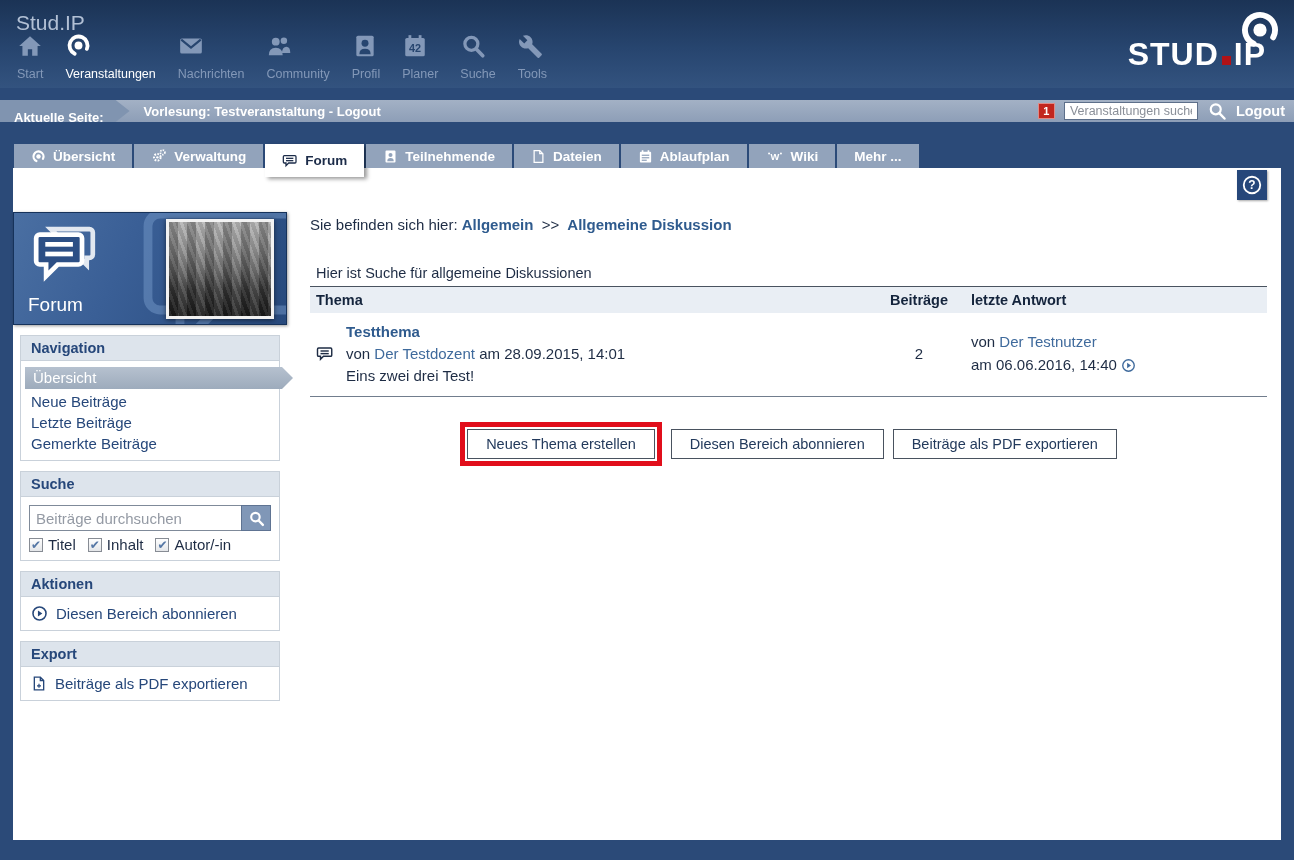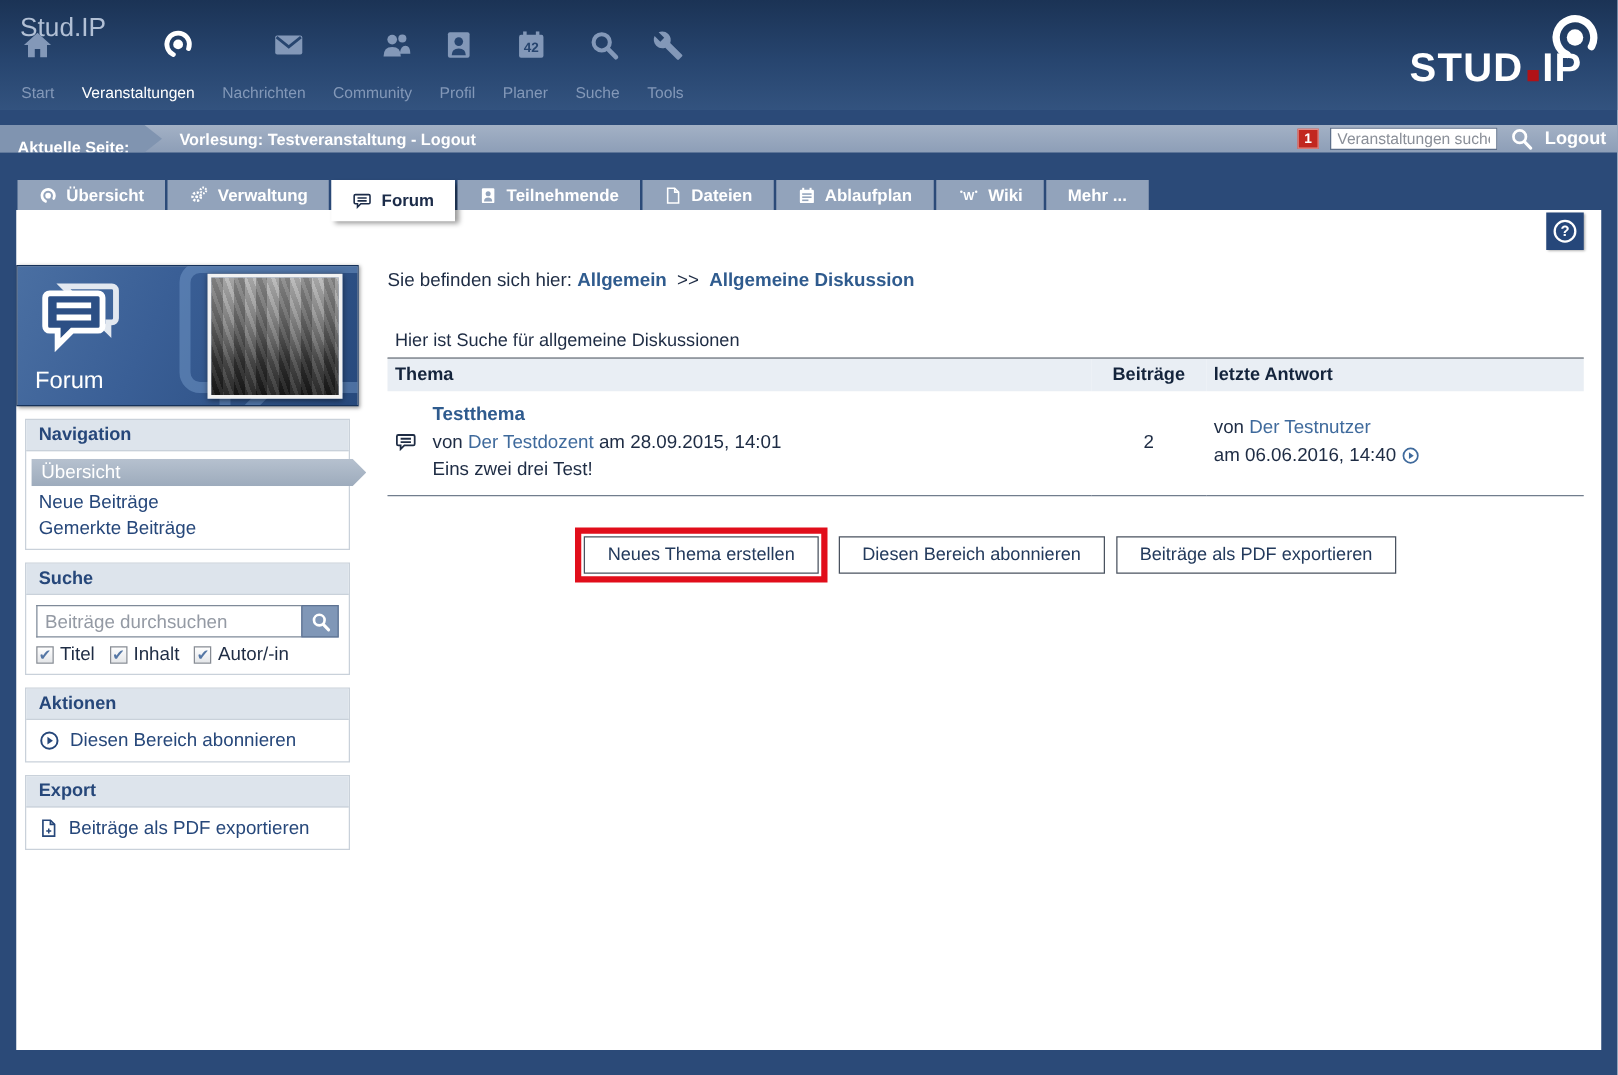--- a/index.html
+++ b/index.html
@@ -13,21 +13,21 @@
   svg { display:block; }
 
   
   .header {
     position:absolute; top:0; left:0; right:0; height:88px;
     background: linear-gradient(180deg,#1b3355 0%,#27456f 55%,#33537f 100%);
     --icon-bg:#27456f;
   }
   .app-title { position:absolute; left:16px; top:11px; font-size:21px; color:#b2c0d5; font-weight:400; }
   .main-nav { position:absolute; left:6px; bottom:7px; display:flex; align-items:flex-end; }
-  .nav-item { display:flex; flex-direction:column; align-items:flex-end; gap:18px; padding:0 11px; color:#8398b8; cursor:pointer; }
+  .nav-item { display:flex; flex-direction:column; align-items:flex-start; gap:8px; padding:0 11px; color:#8398b8; cursor:pointer; }
   .nav-item .nav-ic { height:28px; display:flex; align-items:flex-end; }
   .nav-item .nav-label { font-size:12.5px; }
   .nav-item.active { color:#ffffff; }
 
   .logo { position:absolute; right:28px; top:26px; color:#fff; display:flex; align-items:baseline; }
   .logo .lg-left, .logo .lg-right { font-variant: small-caps; text-transform: lowercase; font-weight:bold; font-size:46px; letter-spacing:1px; line-height:1; }
   .logo .lg-left::first-letter, .logo .lg-right::first-letter { font-size:46px; }
   .logo .lg-dot { width:9px; height:9px; background:#b01217; display:inline-block; margin:0 3px; }
   .logo .lg-swirl { position:absolute; right:-16px; top:-18px; }
 
@@ -385,20 +385,21 @@
       </span>
       <div class="banner-title">Forum</div>
       <div class="photo"></div>
     </div>
 
     <div class="sbox">
       <div class="sbox-header">Navigation</div>
       <div class="sbox-body">
         <div class="snav-item selected">Übersicht</div>
         <div class="snav-item">Neue Beiträge</div>
+        <div class="snav-item">Letzte Beiträge</div>
         <div class="snav-item">Gemerkte Beiträge</div>
       </div>
     </div>
 
     <div class="sbox">
       <div class="sbox-header">Suche</div>
       <div class="search-row">
         <input class="sb-search" type="text" placeholder="Beiträge durchsuchen" style="">
         <span class="sb-search-btn">
           <svg width="17" height="17" viewBox="0 0 24 24" fill="none" stroke="#fff">

